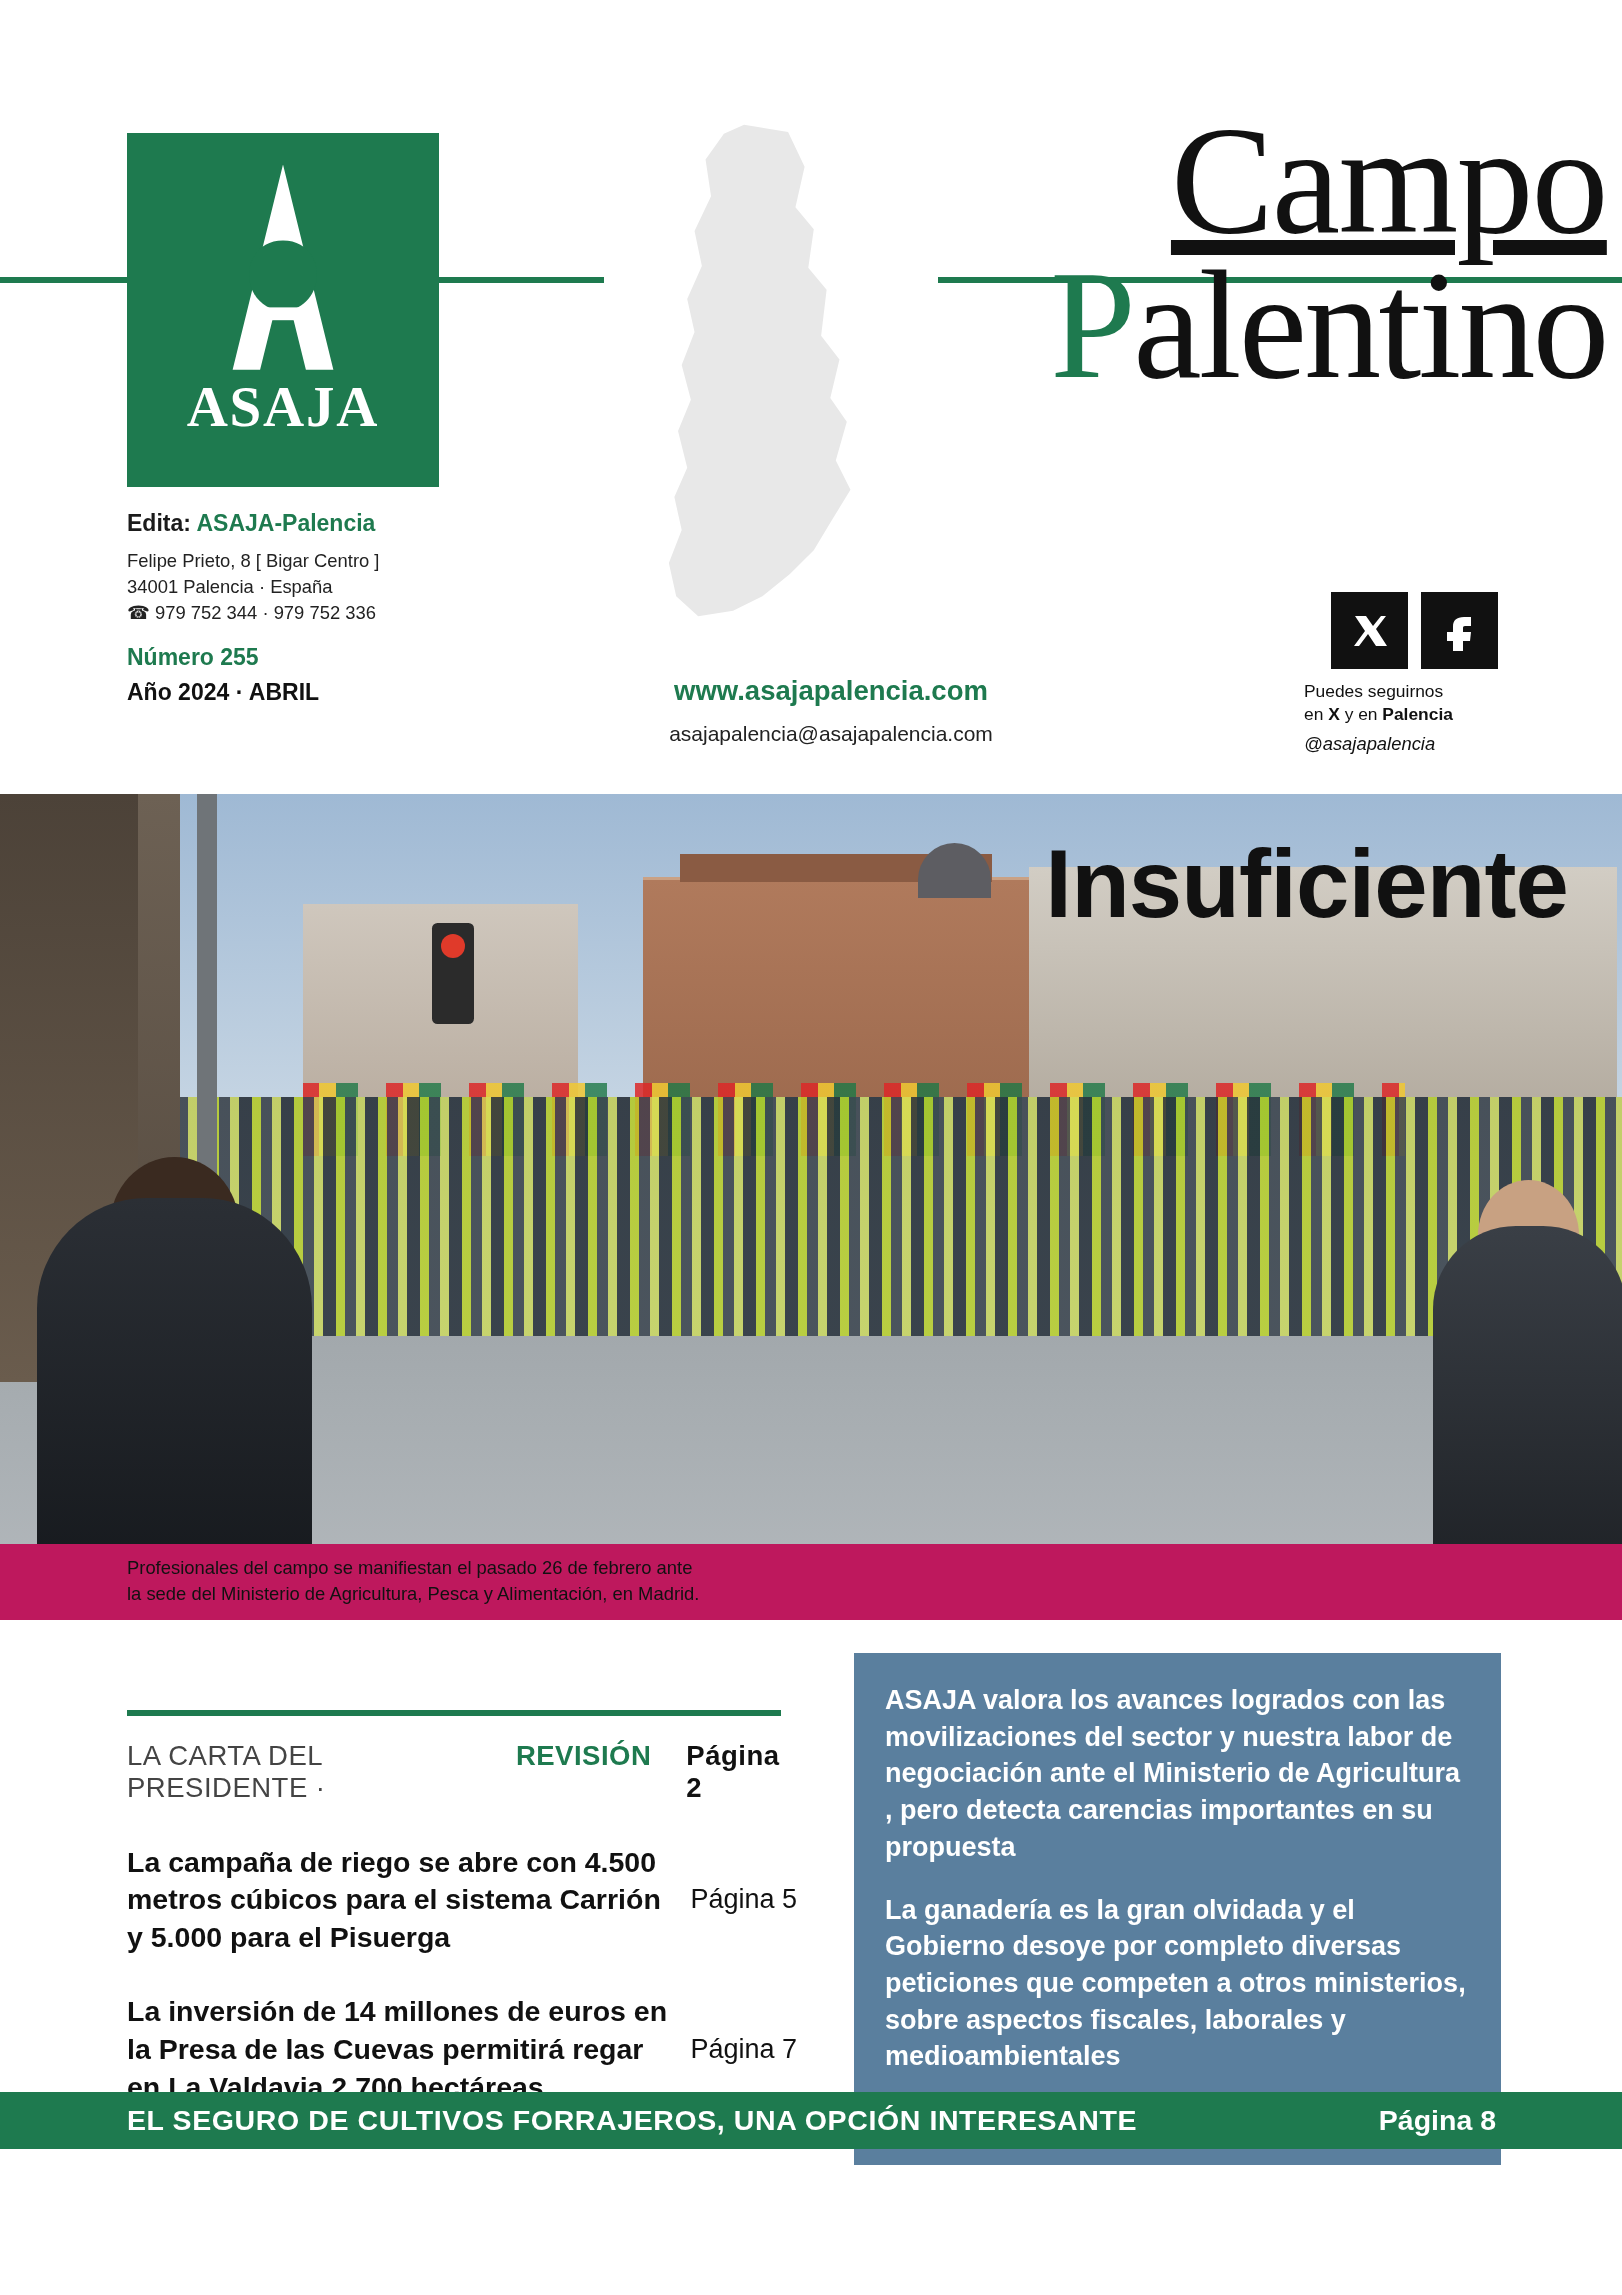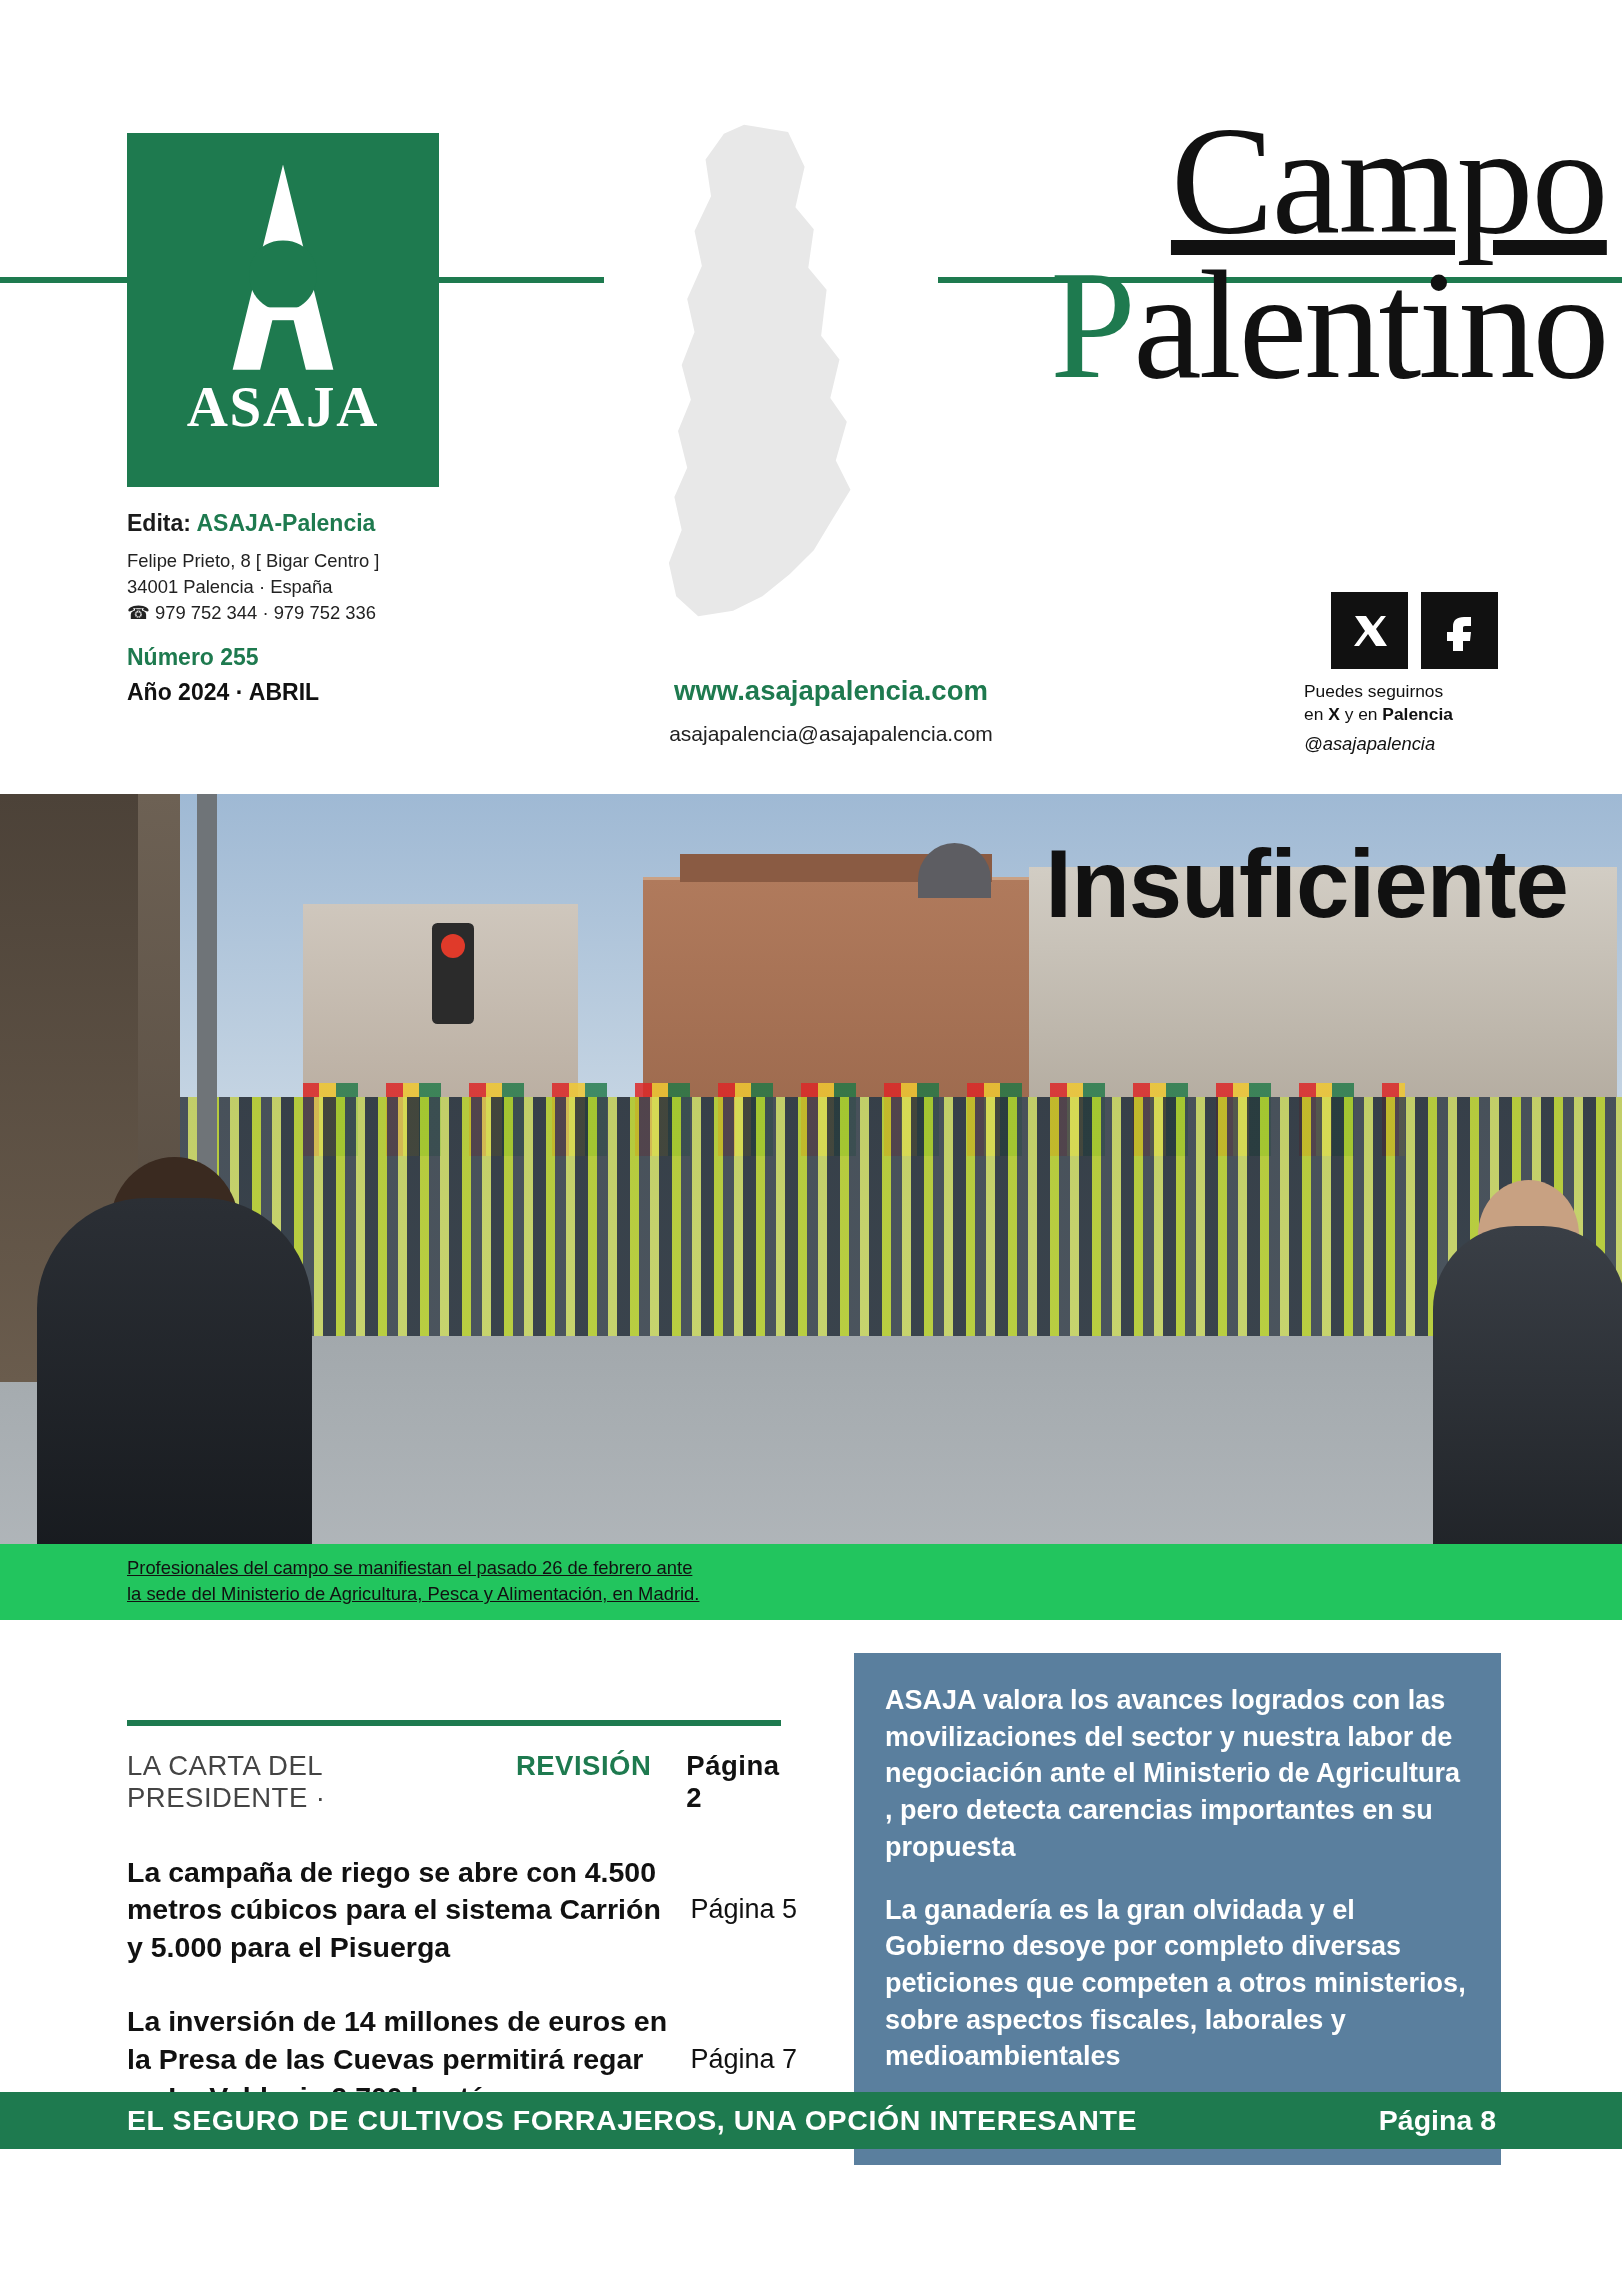--- a/index.html
+++ b/index.html
@@ -305,42 +305,41 @@
     font-weight: bold;
     color: #111;
     letter-spacing: -0.9px;
     z-index: 6;
   }
   .photo-caption {
     position: absolute;
     left: 0;
     bottom: 0;
     width: 1623px;
-    background: #22c55e;
+    background: #be185d;
     padding: 11px 0 13px 127px;
     box-sizing: border-box;
     font-size: 18.4px;
     line-height: 1.4;
     color: #111;
     z-index: 7;
-    text-decoration: underline;
   }
 
   
   .lower {
     position: absolute;
     left: 0;
     top: 1653px;
     width: 1623px;
     height: 643px;
   }
   .left-col {
     position: absolute;
     left: 127px;
-    top: 67px;
+    top: 57px;
     width: 670px;
   }
   .green-rule-small {
     width: 654px;
     height: 5.5px;
     background: #1e7a4f;
     margin-bottom: 24px;
   }
   .carta-line {
     display: flex;

